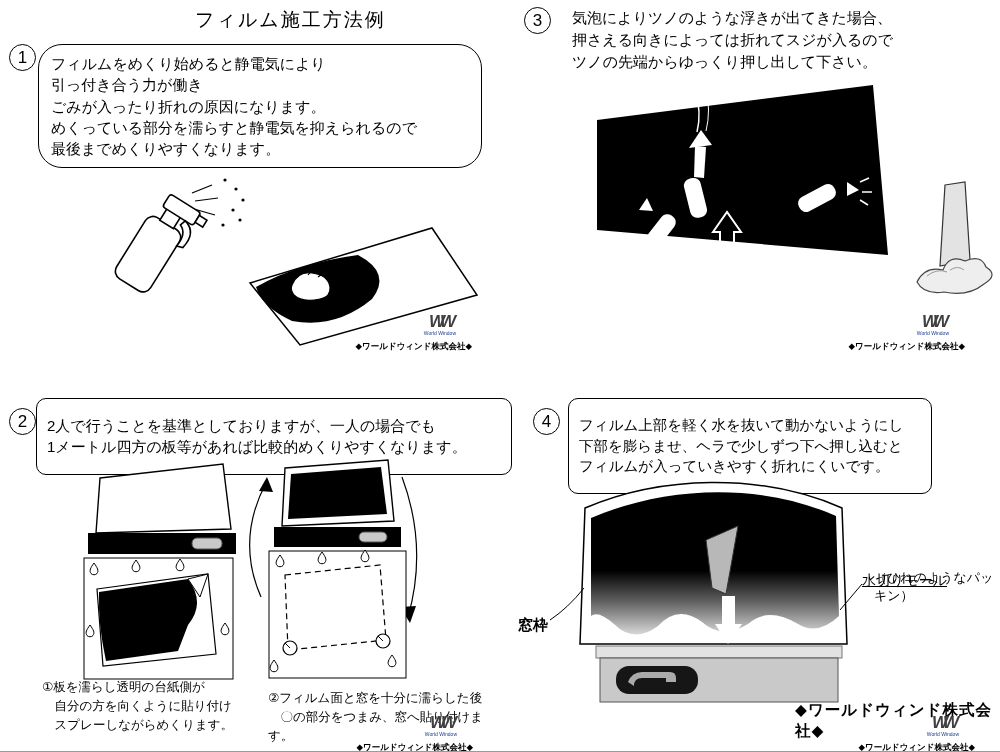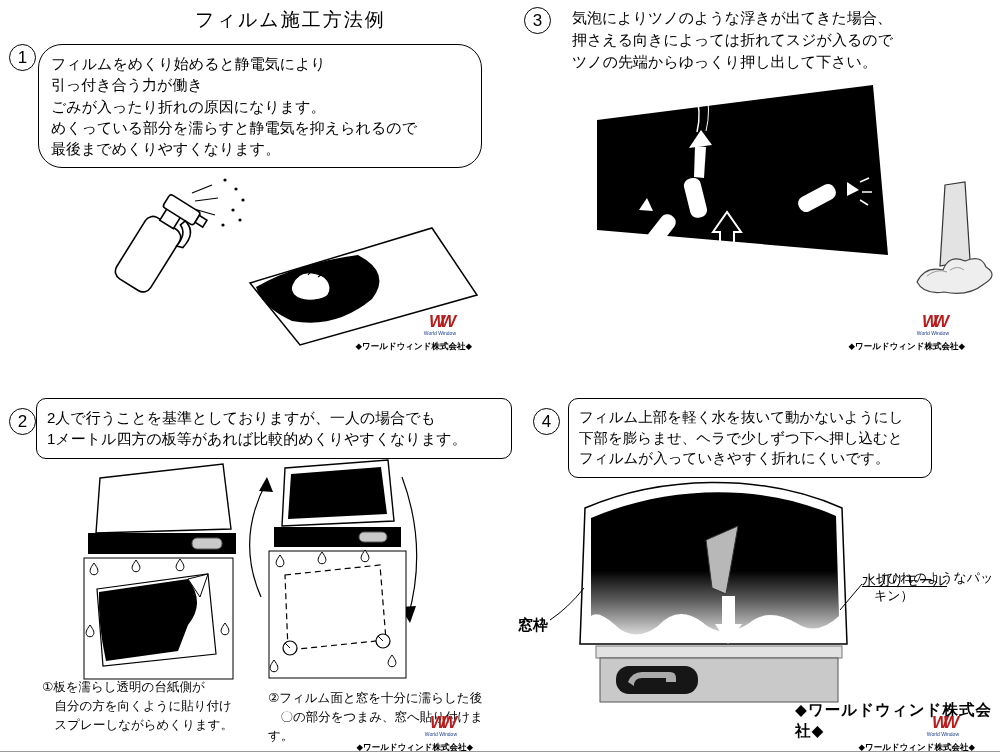--- a/index.html
+++ b/index.html
@@ -11,30 +11,30 @@
   .circle-num {
     width:27px; height:27px; border:1.7px solid #000; border-radius:50%;
     display:flex; align-items:center; justify-content:center;
     font-size:17px; font-weight:500; background:#fff;
   }
   .bubble {
     border:1.4px solid #000; background:#fff; white-space:pre-line;
     font-size:15px; line-height:1.42; padding:8px 12px;
   }
   .bubble.big-radius { border-radius:24px; }
-  .bubble.small-radius { border-radius:10px; padding:8px 10px; }
+  .bubble.small-radius { border-radius:10px; padding:16px 10px; }
   .text-block { font-size:15px; line-height:1.45; white-space:pre-line;font-family:Liberation Serif, serif; }
   .caption { font-size:12.5px; line-height:1.5; white-space:pre-line; }
   .label-bold { font-size:15px; font-weight:bold; }
   .label-plain { font-size:14px;text-decoration:underline; }
   .label-sub { font-size:13px; }
   .footer-company { font-size:15.5px; font-weight:bold; letter-spacing:1px; }
   .wm { width:175px; text-align:right; }
   .ww-logo { display:inline-block; text-align:center; line-height:1; margin-right:16px; }
-  .ww-mark { font-size:17px; font-weight:bold; color:#b91c1c; letter-spacing:-5px; font-style:italic; }
+  .ww-mark { font-size:17px; font-weight:bold; color:#404040; letter-spacing:-5px; font-style:italic; }
   .ww-sub { display:block; font-size:5px; color:#1a3c8f; margin-top:1px; letter-spacing:0; }
   .wm-company { font-size:8.5px; font-weight:bold; margin-top:2px; white-space:nowrap; }
   .bottom-edge { position:absolute; left:0; bottom:0; width:100%; height:1px; background:#9a9a9a; }
   svg { display:block; }
 </style>
 </head>
 <body>
 
 <div class="page">
 

